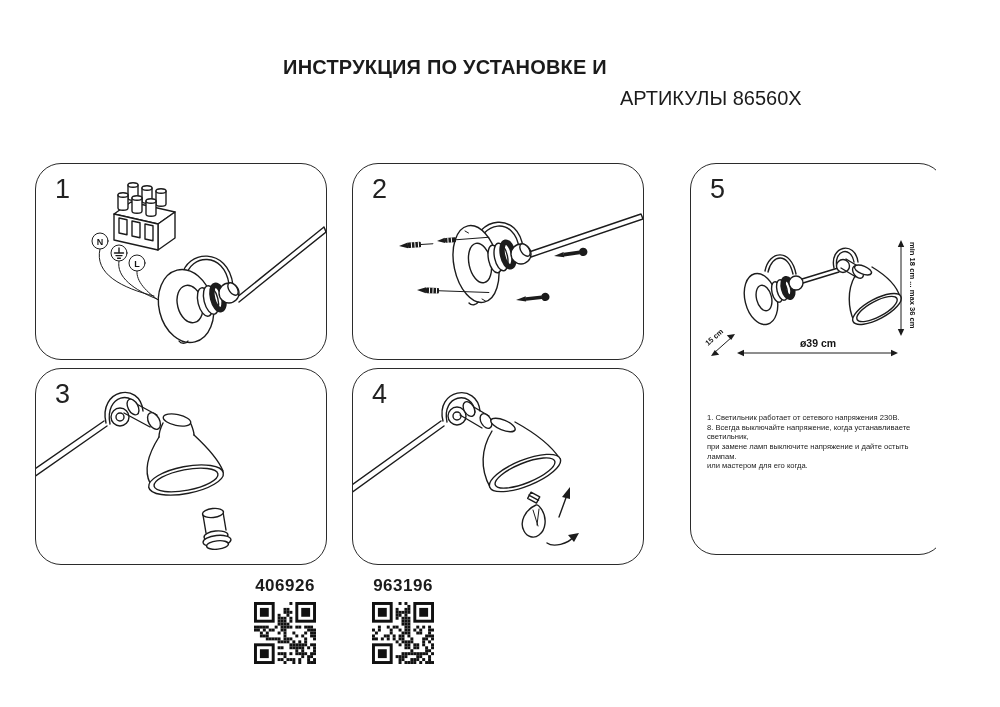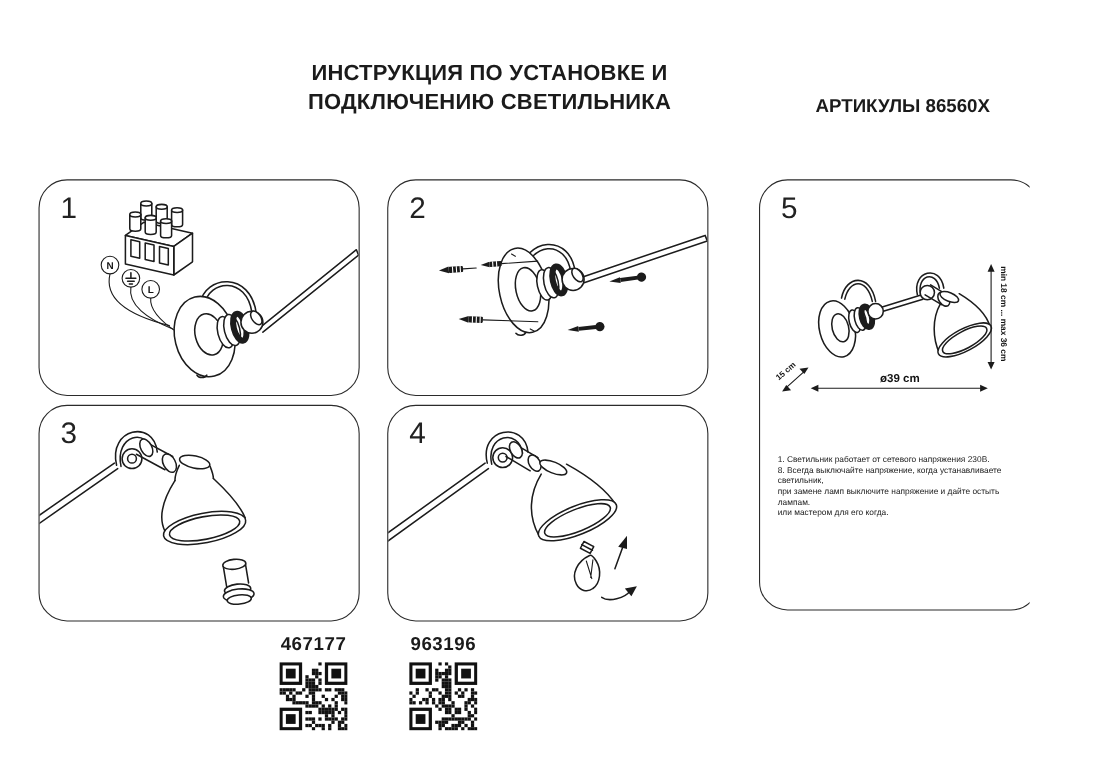--- a/index.html
+++ b/index.html
@@ -2,22 +2,22 @@
 <html><head>
 <meta charset="utf-8">
 <style>
   html,body{margin:0;padding:0;background:#fff;}
   .page{position:relative;width:936px;height:707px;background:#fff;overflow:hidden;
         font-family:"Liberation Sans",sans-serif;color:#1b1b1b;}
   .title{position:absolute;left:245px;top:54px;width:400px;text-align:center;
          font-weight:bold;font-size:20px;line-height:1.32;letter-spacing:.2px;}
   .series{position:absolute;left:635px;top:61px;width:250px;text-align:center;
           font-weight:bold;font-size:14.5px;}
-  .articles{position:absolute;left:620px;top:87px;width:280px;text-align:right;
-            font-weight:bold;font-size:17px;}
+  .articles{position:absolute;left:620px;top:87px;width:280px;text-align:left;
+            font-weight:normal;font-size:20px;}
   .panel{position:absolute;border:1.6px solid #2b2b2b;border-radius:26px;background:#fff;}
   #panel1{left:35px;top:163px;width:290px;height:195px;}
   #panel2{left:352px;top:163px;width:290px;height:195px;}
   #panel3{left:35px;top:368px;width:290px;height:195px;}
   #panel4{left:352px;top:368px;width:290px;height:195px;}
   #panel5{left:690px;top:163px;width:253px;height:390px;}
   .step-num{position:absolute;left:19px;top:10px;font-size:27px;font-weight:400;color:#222;z-index:2;}
   .illu{position:absolute;left:0;top:0;width:100%;height:100%;overflow:hidden;border-radius:26px;}
   .illu *{stroke:#1c1c1c;stroke-width:1.4;fill:none;stroke-linecap:round;stroke-linejoin:round;}
   .illu .fill{fill:#1b1b1b;stroke:none;}
@@ -33,21 +33,20 @@
   .pnum{font-weight:bold;font-size:17px;letter-spacing:.5px;margin-bottom:6px;}
   .qr{width:62px;height:62px;display:inline-block;}
 </style>
 </head>
 <body>
 
 <div class="page">
 
   <div class="title">
     <div>ИНСТРУКЦИЯ ПО УСТАНОВКЕ И</div>
-    <div>ПОДКЛЮЧЕНИЮ СВЕТИЛЬНИКА</div>
   </div>
   <div class="articles">АРТИКУЛЫ 86560X</div>
 
   <div class="panel" id="panel1">
     <div class="step-num">1</div>
     <svg class="illu" viewBox="0 0 290 195">
       <g>
         <path class="wfill" d="M78,50 L122,60 L139,48 L95,38 Z"></path>
         <path class="wfill" d="M122,60 L139,48 L139,74 L122,86 Z"></path>
         <path class="wfill" d="M78,50 L122,60 L122,86 L78,76 Z"></path>
@@ -262,21 +261,21 @@
     </svg>
     <div class="notes">
       <div>1. Светильник работает от сетевого напряжения 230В.</div>
       <div>8. Всегда выключайте напряжение, когда устанавливаете светильник,</div>
       <div>при замене ламп выключите напряжение и дайте остыть лампам.</div>
       <div>или мастером для его когда.</div>
     </div>
   </div>
 
   <div class="product" id="prod1">
-    <div class="pnum">467177</div>
+    <div class="pnum">406926</div>
     <svg id="qr1" class="qr" viewBox="0 0 63 63">
         <rect x="36" y="0" width="3" height="3" fill="#111"></rect>
         <rect x="30" y="6" width="3" height="3" fill="#111"></rect>
         <rect x="33" y="6" width="3" height="3" fill="#111"></rect>
         <rect x="30" y="9" width="3" height="3" fill="#111"></rect>
         <rect x="33" y="9" width="3" height="3" fill="#111"></rect>
         <rect x="36" y="9" width="3" height="3" fill="#111"></rect>
         <rect x="24" y="12" width="3" height="3" fill="#111"></rect>
         <rect x="33" y="12" width="3" height="3" fill="#111"></rect>
         <rect x="24" y="15" width="3" height="3" fill="#111"></rect>

